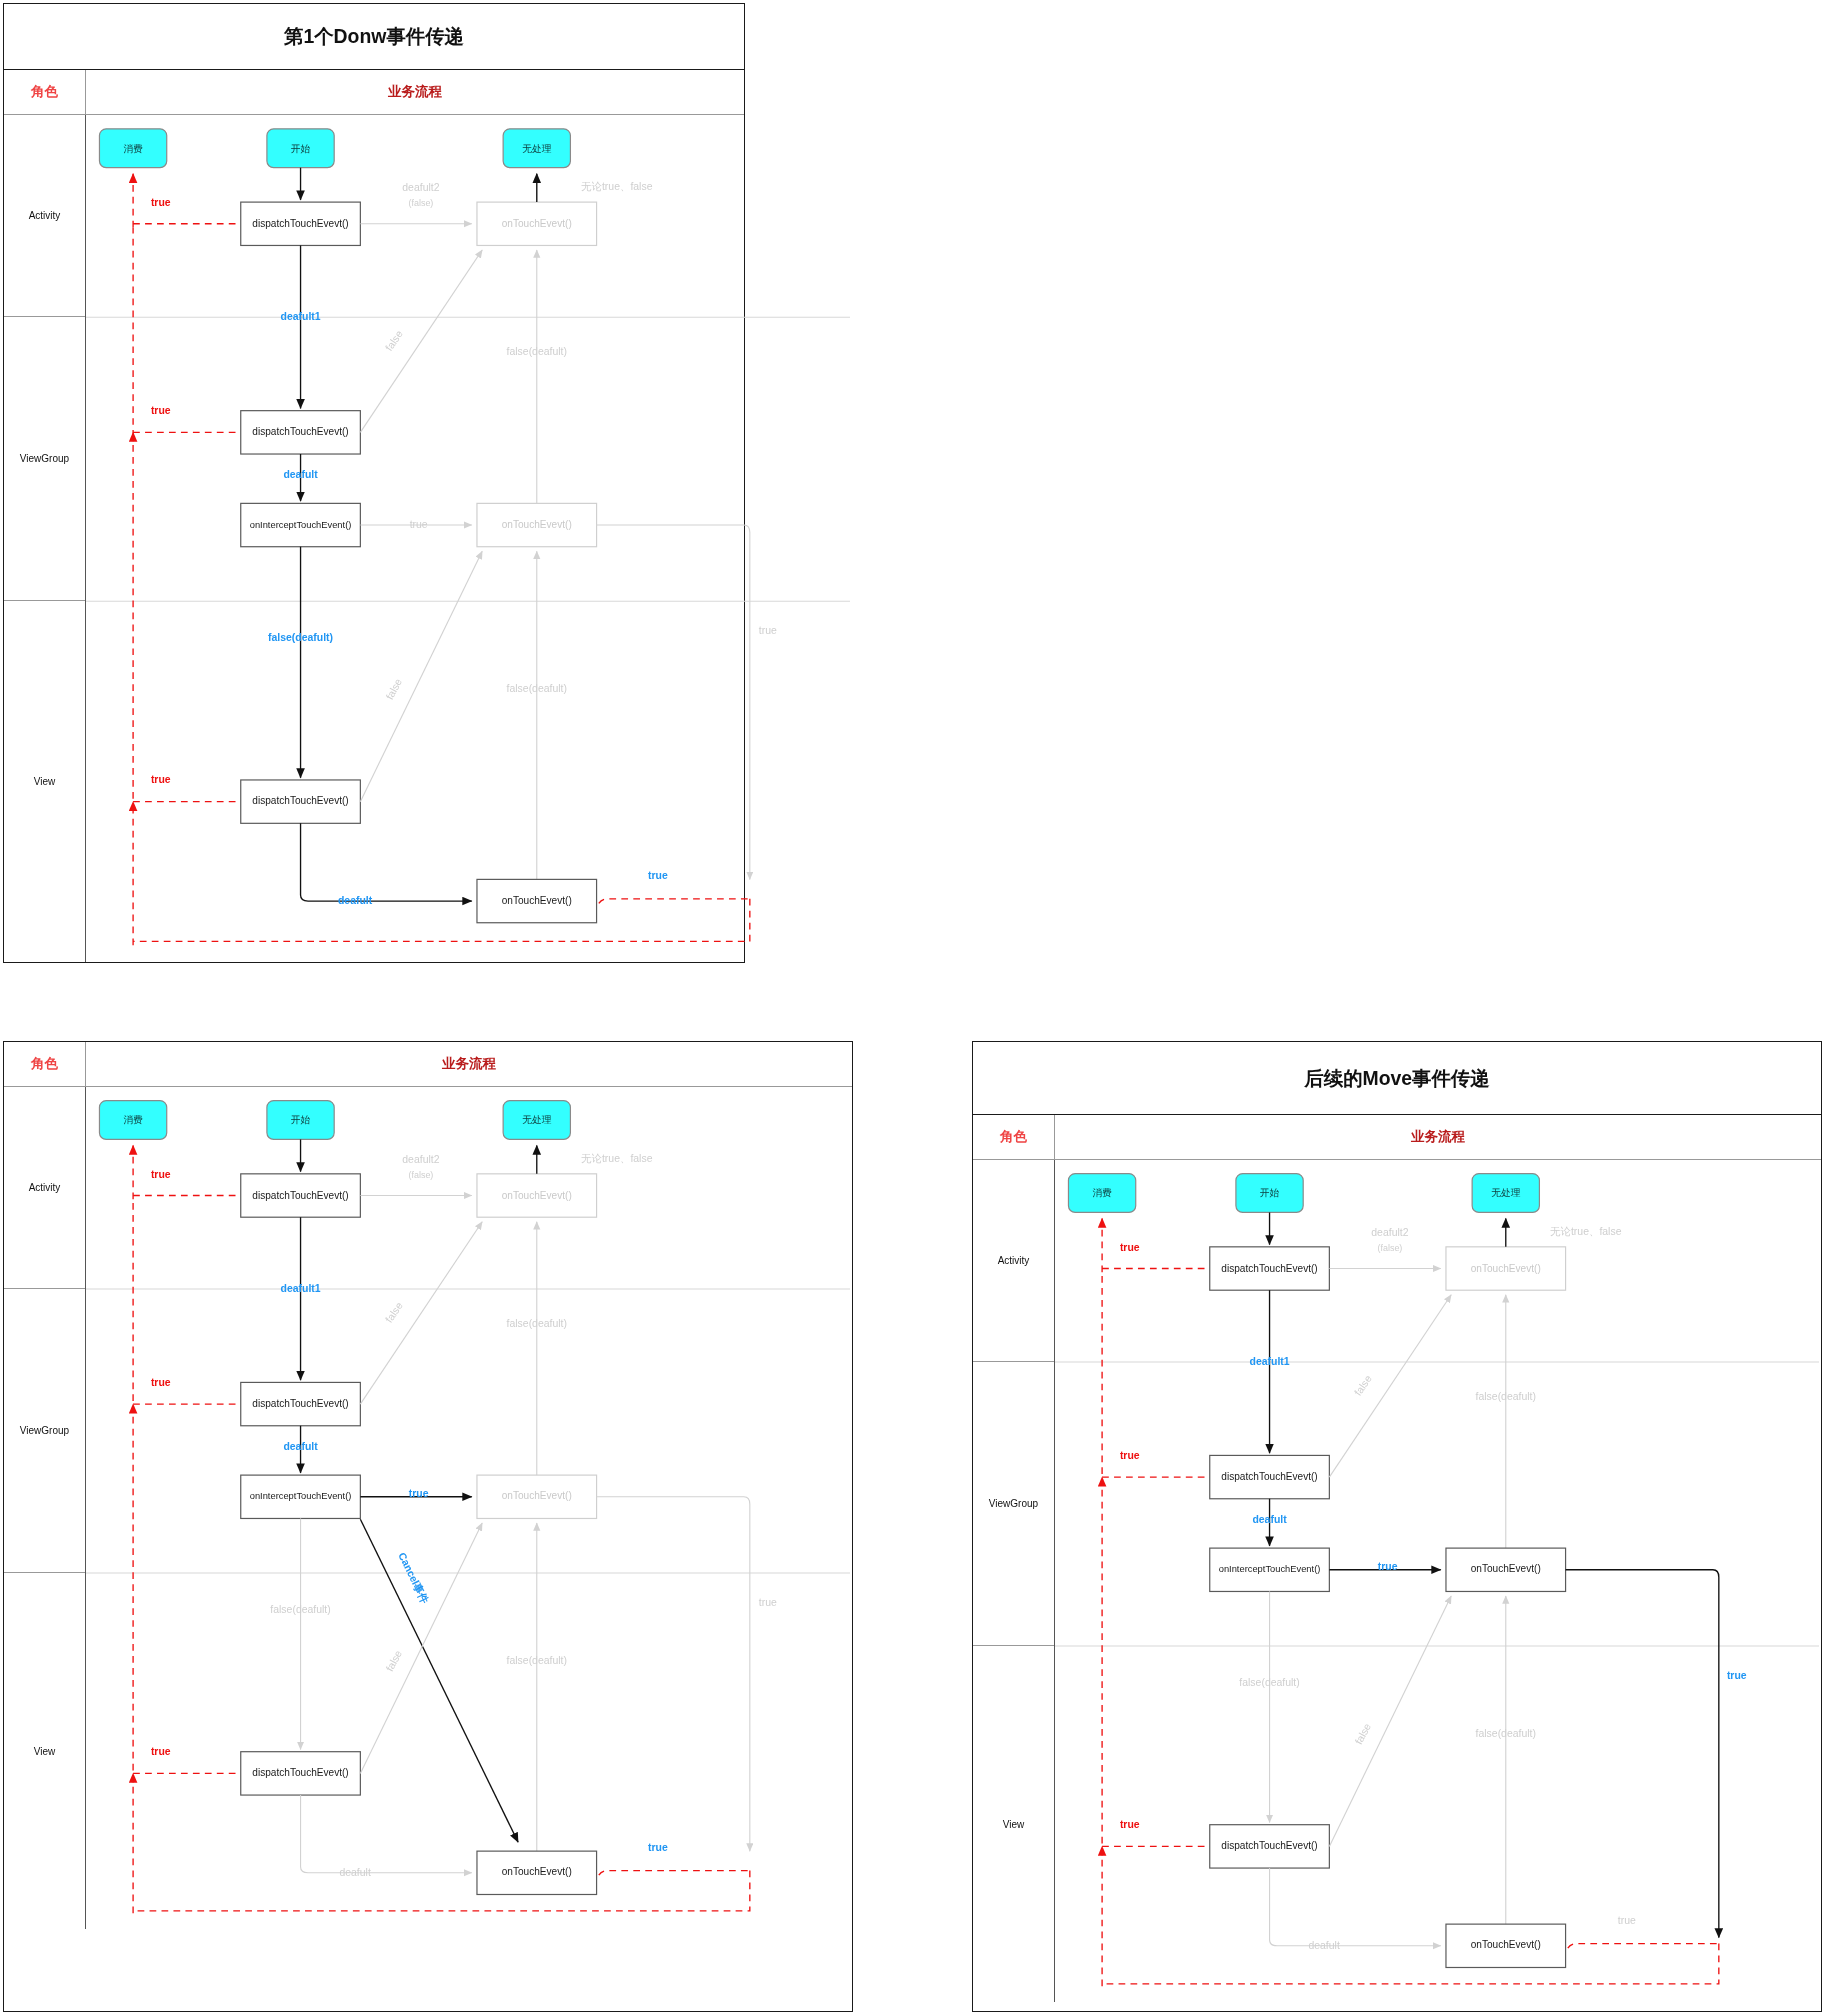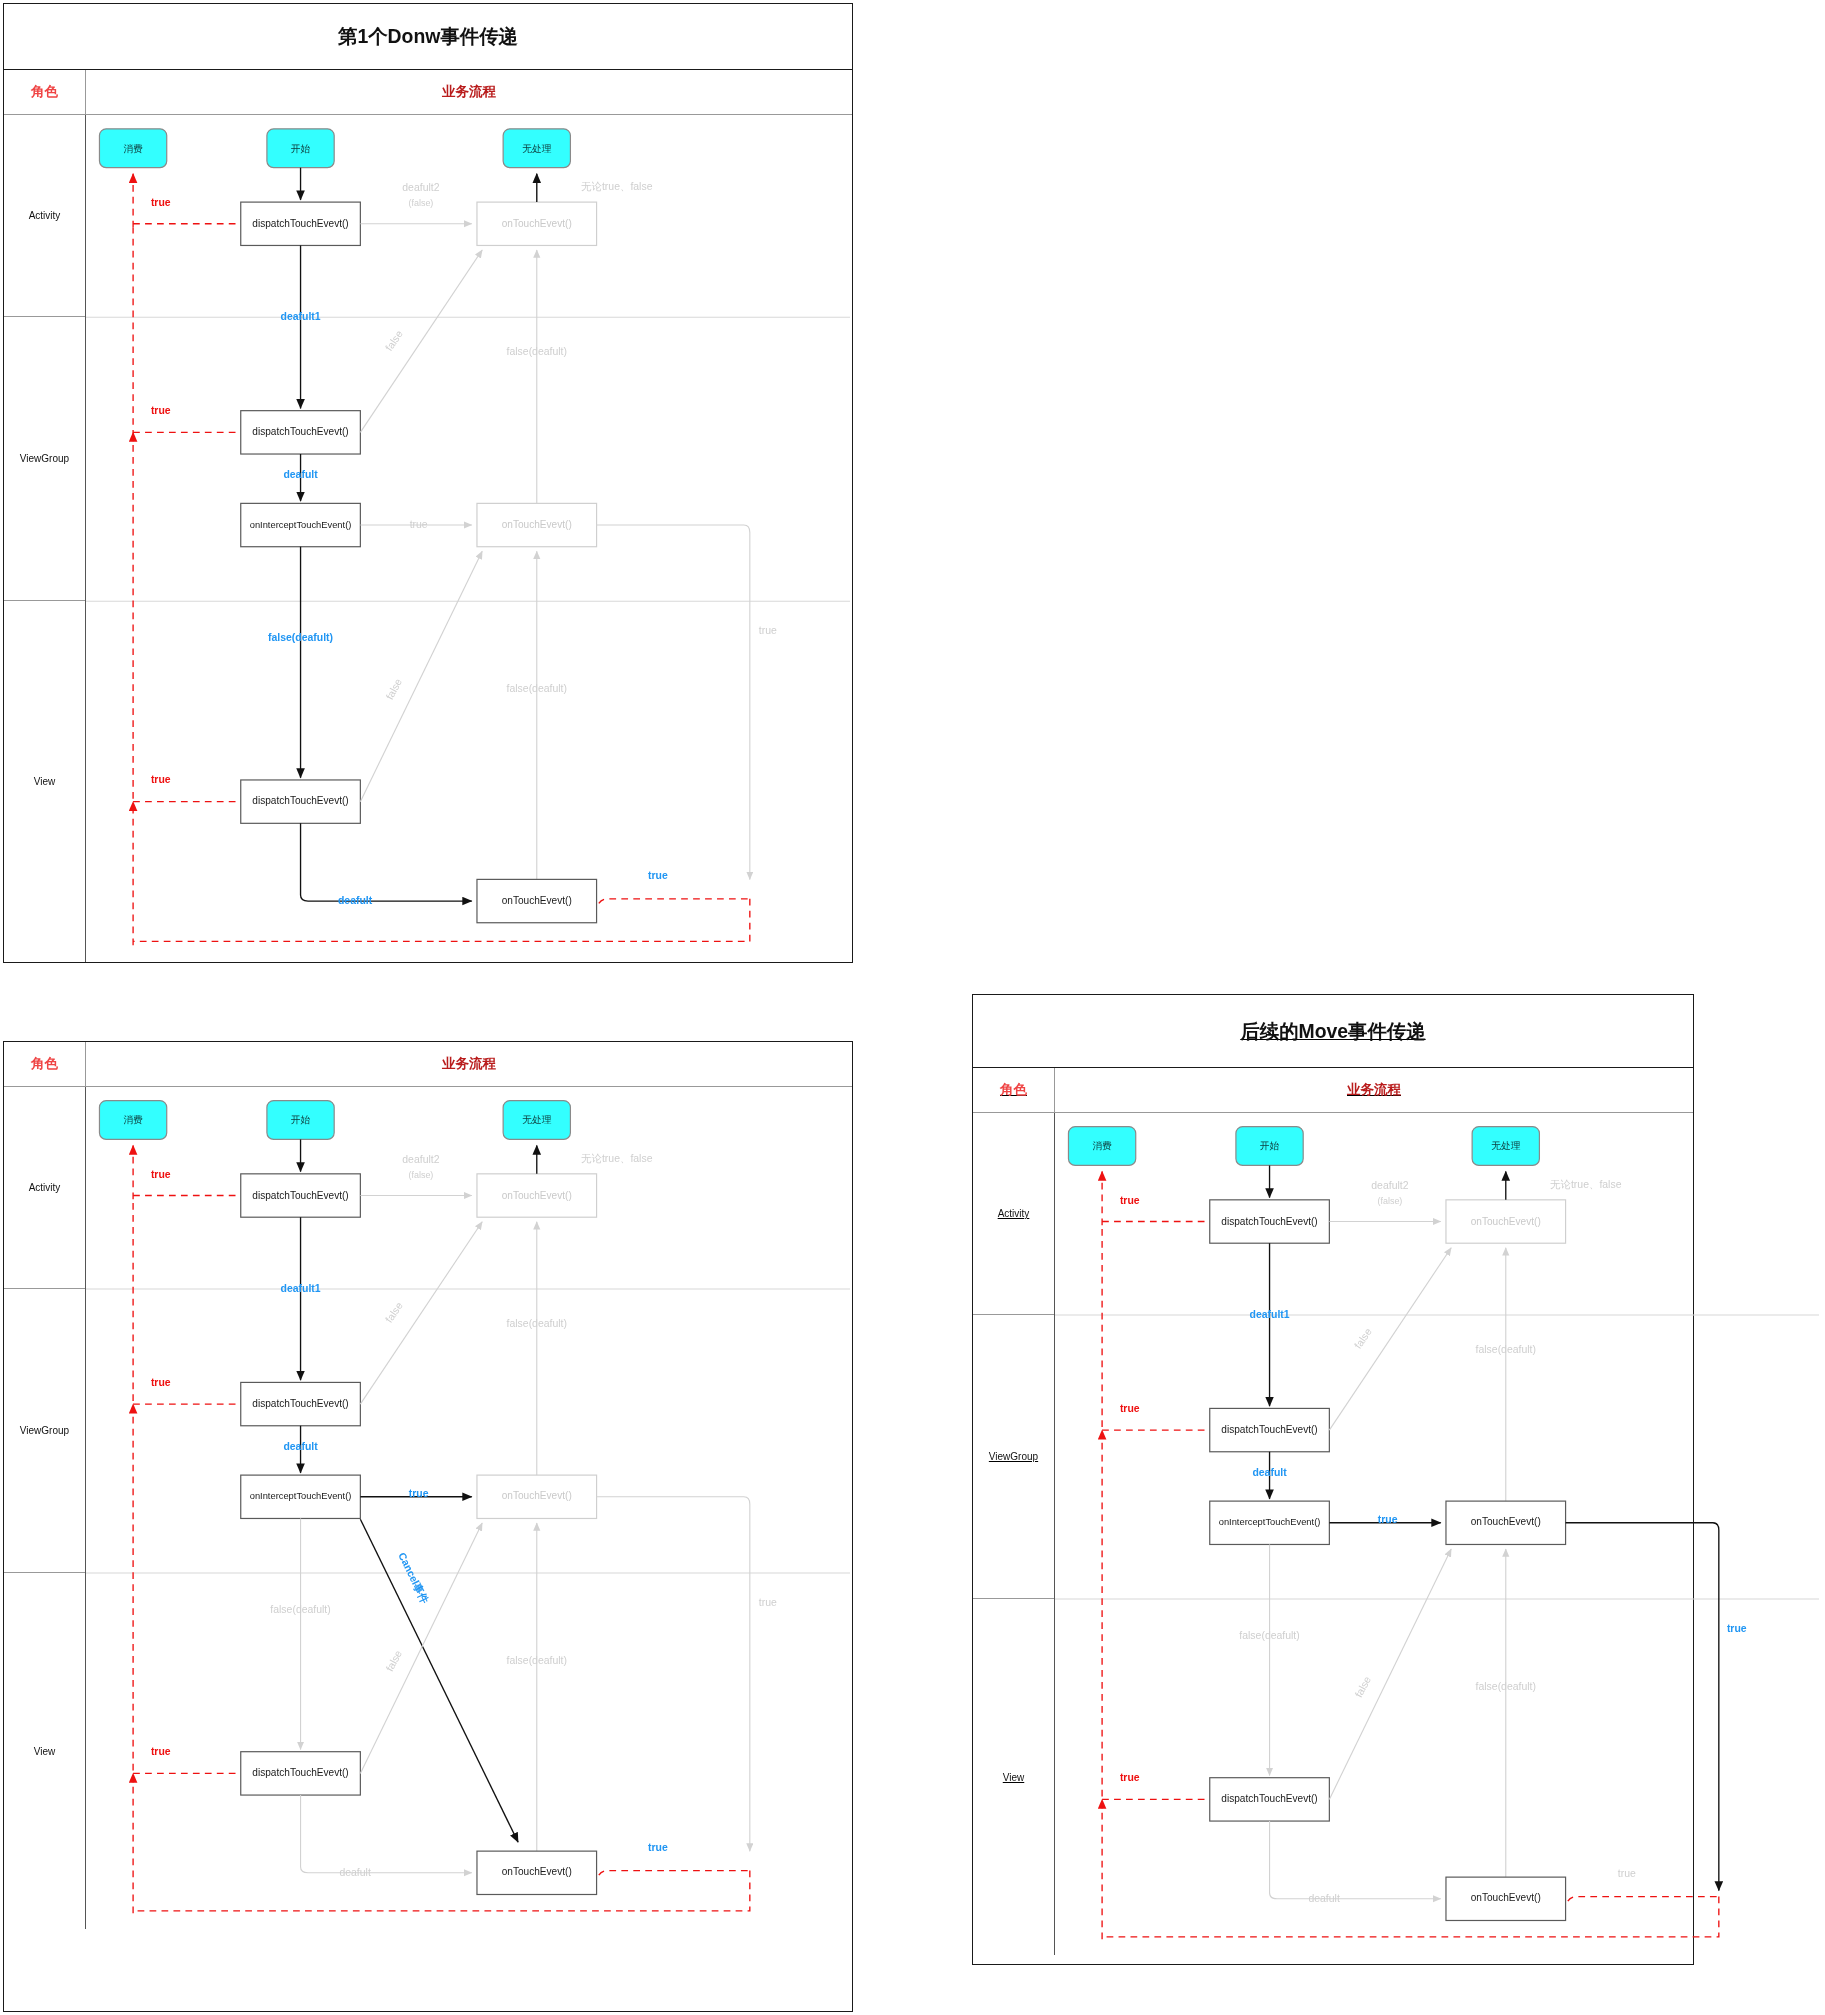--- a/index.html
+++ b/index.html
@@ -2,23 +2,23 @@
 <html style="font-size:12px"><head>
 <meta charset="utf-8">
 <style>
   html,body{margin:0;padding:0;background:#ffffff;}
   body{
     width:1825px;height:2015px;
     font-family:"Liberation Sans","DejaVu Sans",sans-serif;
     position:relative;overflow:hidden;
   }
   .panel{position:absolute;border:1.5px solid #1a1a1a;background:#fff;box-sizing:border-box;}
-  #panel-down{left:3px;top:3px;width:850px;height:960px;}
+  #panel-down{left:3px;top:3px;width:742px;height:960px;}
   #panel-move1{left:3px;top:1041px;width:850px;height:971px;}
-  #panel-move2{left:972px;top:994px;width:722px;height:971px;text-decoration:underline;}
+  #panel-move2{left:972px;top:1041px;width:850px;height:971px;}
 
   .title-bar{
     box-sizing:border-box;width:100%;
     display:flex;flex-direction:column;align-items:center;justify-content:center;
     border-bottom:1.5px solid #1a1a1a;
     font-weight:bold;color:#111;text-align:center;
     padding:4.5px 7.5px;
   }
   #panel-down .title-bar{height:66px;font-size:19.4px;}
   #panel-move1 .title-bar{height:73px;font-size:18px;line-height:1.45;}

